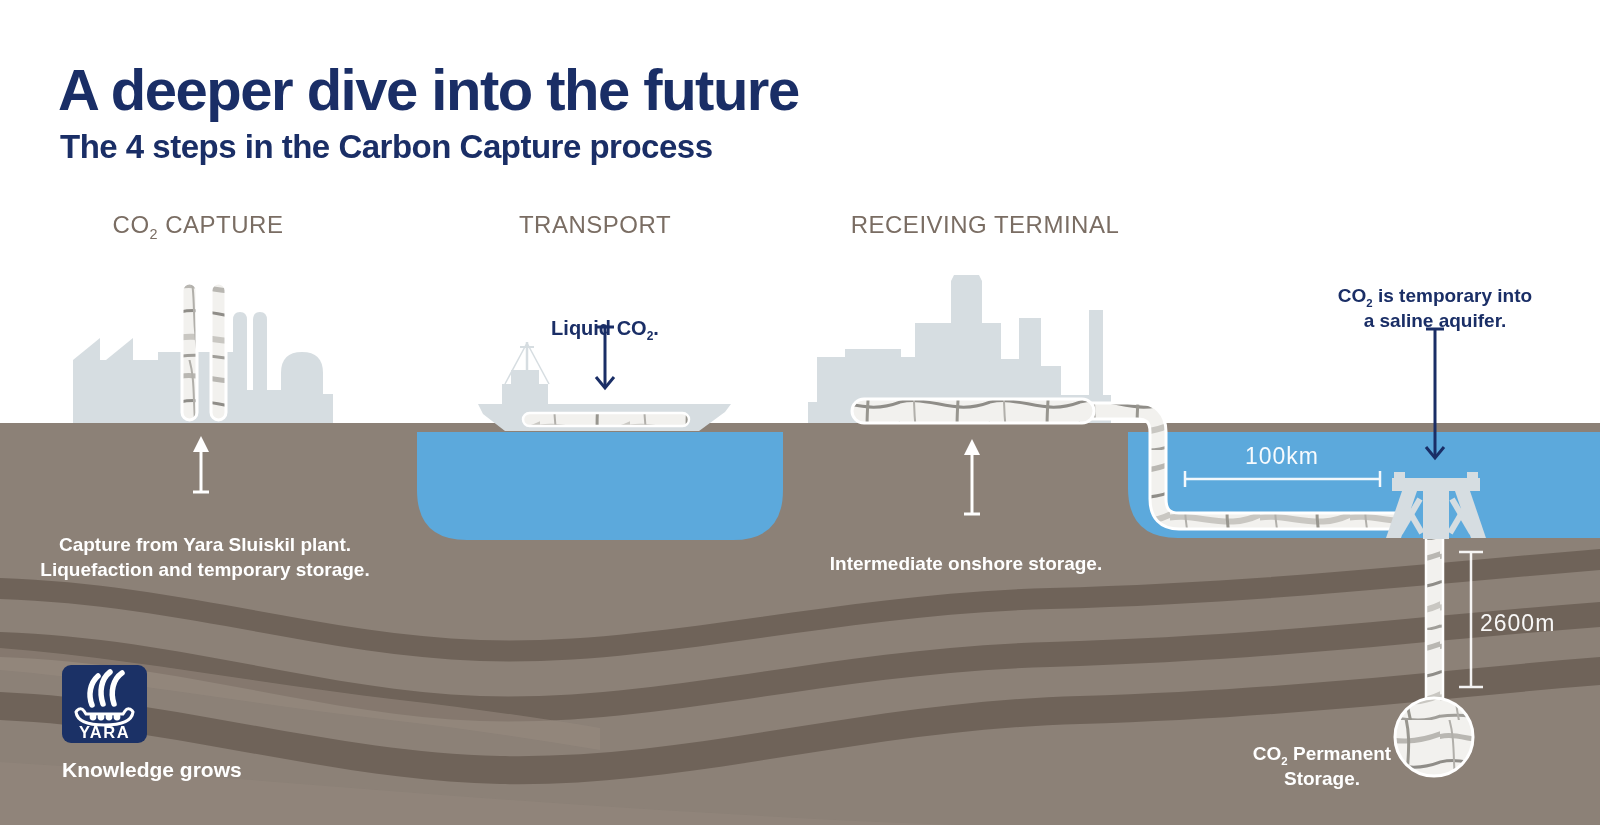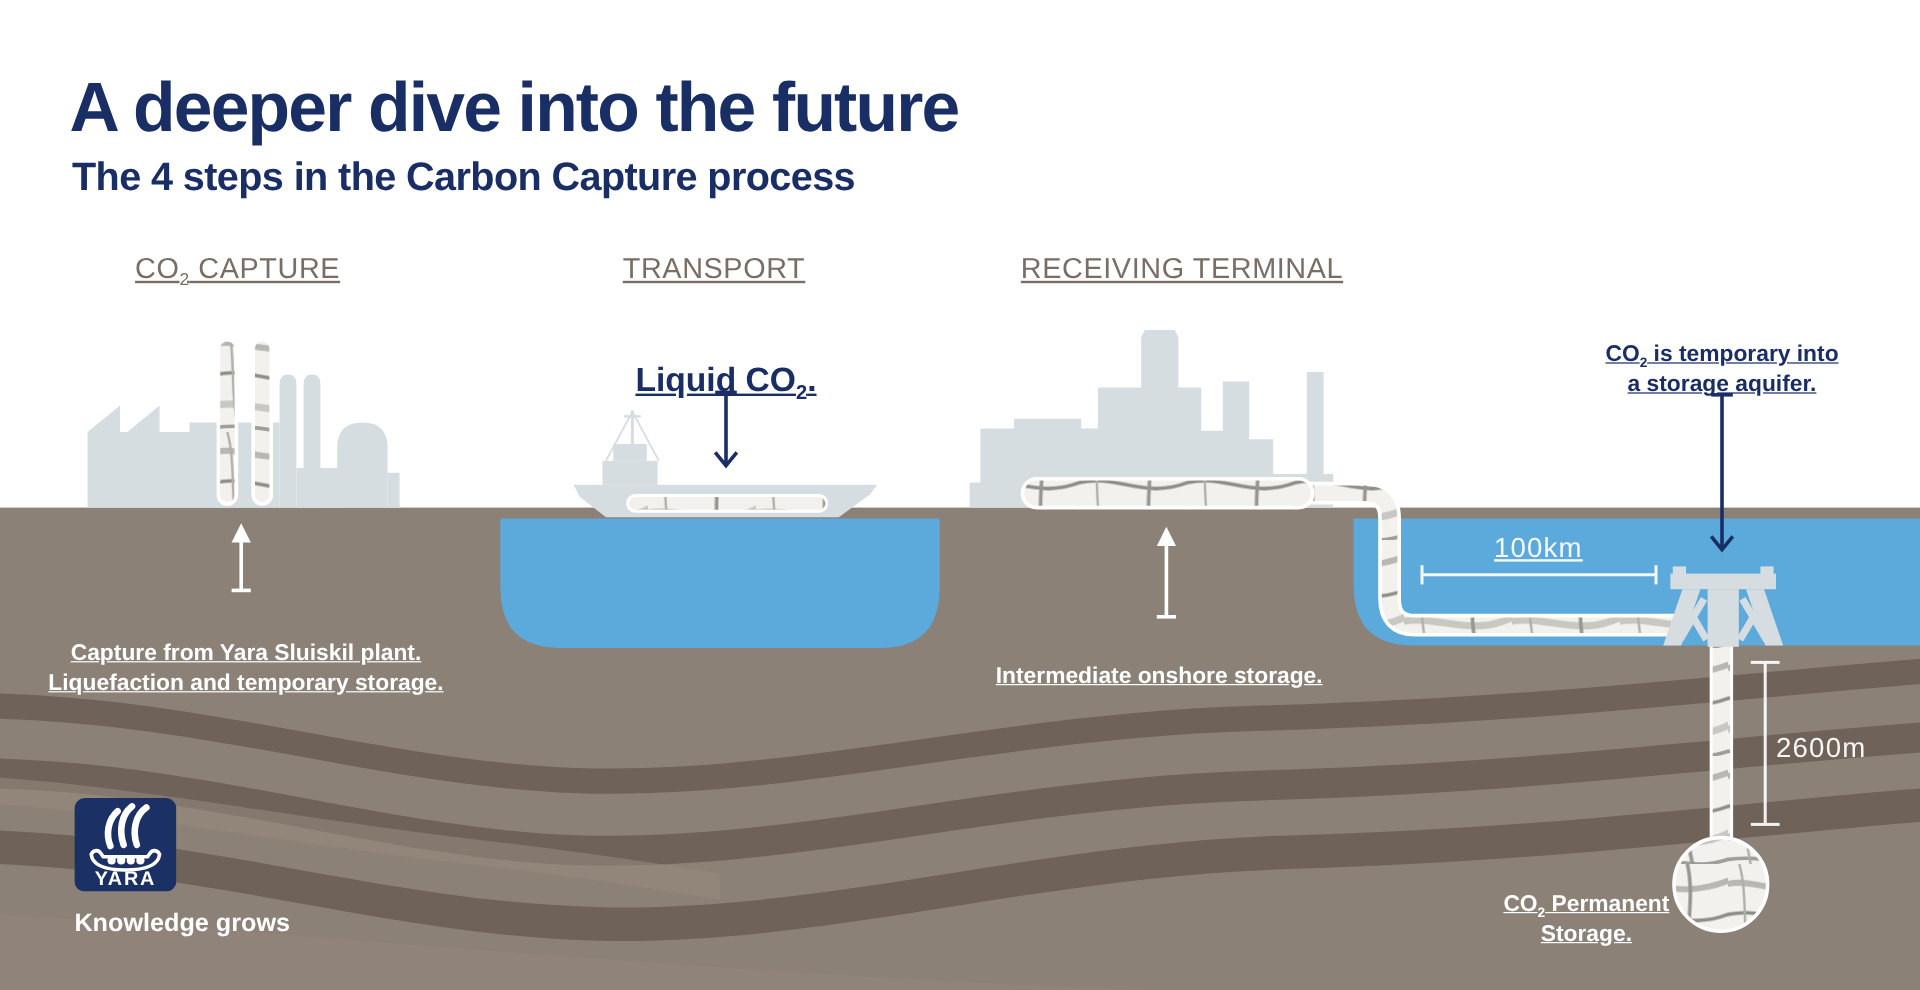--- a/index.html
+++ b/index.html
@@ -2,38 +2,38 @@
 <html><head>
 <meta charset="utf-8">
 <style>
   html,body { margin:0; padding:0; background:#ffffff; }
   .canvas {
     position:relative; width:1600px; height:825px; background:#ffffff;
     overflow:hidden; font-family:"Liberation Sans", sans-serif;
   }
   .scene { position:absolute; left:0; top:0; width:1600px; height:825px; }
   .txt { position:absolute; white-space:nowrap; }
-  .center { transform:translateX(-50%); text-align:center;text-decoration:underline; }
+  .center { transform:translateX(-50%); text-align:center; }
   #title {
     left:58px; top:56px; font-size:58px; font-weight:bold;
     color:#1a2e66; letter-spacing:-1.5px;
   }
   #subtitle {
     left:60px; top:128px; font-size:33px; font-weight:bold;
     color:#1a2e66; letter-spacing:-0.5px;
   }
   .step-h {
     top:211px; font-size:24px; font-weight:400; color:#7a6d63;
     letter-spacing:0.5px;
   }
   sub { font-size:60%; line-height:0; }
   .navy-note { color:#1a2e66; font-weight:bold; font-size:19px; line-height:1.3; }
   .white-note { color:#ffffff; font-weight:bold; font-size:19px; line-height:1.3;margin-top:32px; }
   .measure { color:rgba(255,255,255,0.95); font-weight:400; font-size:23px; letter-spacing:1px; }
-  #liquid-label { font-size:28px; }
+  #liquid-label { font-size:20px;margin-top:16px; }
   #tagline { left:62px; top:758px; font-size:21px; font-weight:bold; color:#ffffff; }
   #logo { position:absolute; left:62px; top:665px; width:85px; height:78px; }
 </style>
 </head>
 <body>
 
 <div class="canvas">
 
   <svg class="scene" viewBox="0 0 1600 825" aria-hidden="true">
     <defs>
@@ -162,21 +162,21 @@
   <div class="txt" id="subtitle">The 4 steps in the Carbon Capture process</div>
 
   <div class="txt step-h center" style="left:198px"><span>CO</span><sub>2</sub><span> CAPTURE</span></div>
   <div class="txt step-h center" style="left:595px">TRANSPORT</div>
   <div class="txt step-h center" style="left:985px">RECEIVING TERMINAL</div>
 
   <div class="txt navy-note center" id="liquid-label" style="left:605px; top:299px"><span>Liquid CO</span><sub>2</sub><span>.</span></div>
 
   <div class="txt navy-note center" style="left:1435px; top:284px">
     <div><span>CO</span><sub>2</sub><span> is temporary into</span></div>
-    <div>a storage aquifer.</div>
+    <div>a saline aquifer.</div>
   </div>
 
   <div class="txt white-note center" style="left:205px; top:501px">
     <div>Capture from Yara Sluiskil plant.</div>
     <div>Liquefaction and temporary storage.</div>
   </div>
 
   <div class="txt white-note center" style="left:966px; top:520px">Intermediate onshore storage.</div>
 
   <div class="txt measure center" style="left:1282px; top:443px">100km</div>

